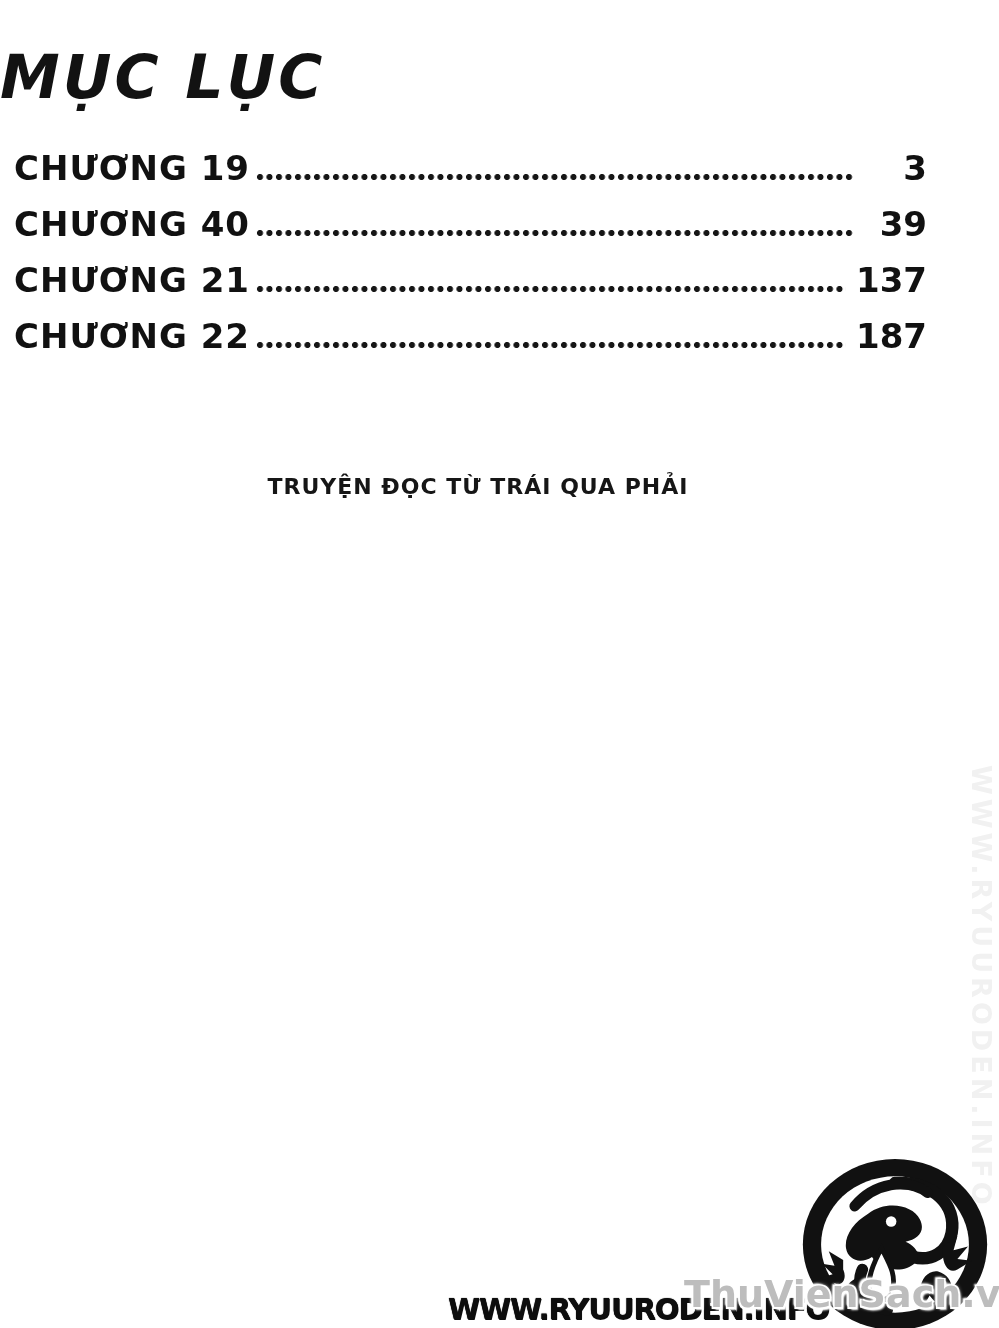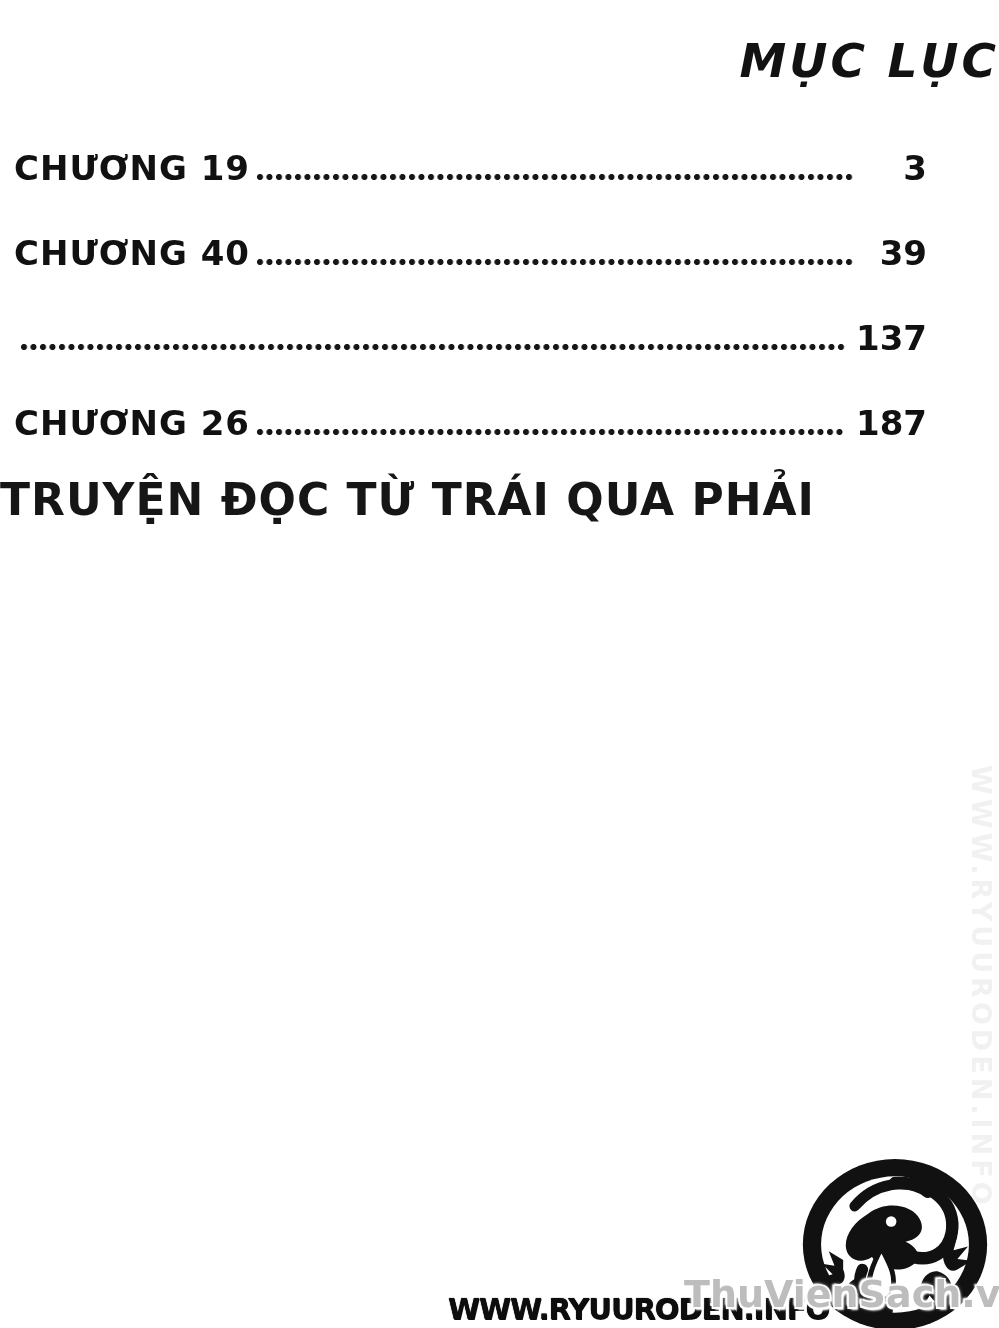--- a/index.html
+++ b/index.html
@@ -8,29 +8,29 @@
     width:999px;height:1328px;
     margin:0 auto;
     background:#ffffff;
     overflow:hidden;
     font-family:"DejaVu Sans","Liberation Sans",sans-serif;
     color:#111;
   }
   
   .title{
     position:absolute;top:2px;left:0;width:100%;
-    text-align:right;
-    font-size:47px;font-weight:bold;font-style:italic;
+    text-align:left;
+    font-size:60px;font-weight:bold;font-style:italic;
     letter-spacing:3px;
     color:#121212;
   }
   
   .toc{
     position:absolute;top:150px;left:14px;right:72px;
-    display:flex;flex-direction:column;gap:49px;
+    display:flex;flex-direction:column;gap:20px;
   }
   .toc-row{
     display:flex;align-items:flex-end;
     height:36px;
     font-weight:bold;
   }
   .chapter-label{
     font-size:34px;font-weight:bold;
     letter-spacing:1px;
     white-space:nowrap;
@@ -47,22 +47,22 @@
   }
   .page-number{
     font-size:34px;font-weight:bold;
     min-width:62px;text-align:right;
     line-height:36px;
     white-space:nowrap;
   }
   
   .note{
     position:absolute;top:474px;left:0;width:956px;
-    text-align:left;
-    font-size:44px;font-weight:bold;
+    text-align:center;
+    font-size:22px;font-weight:bold;
     letter-spacing:1px;
     color:#161616;
   }
   
   .side-watermark{
     position:absolute;top:765px;right:2px;
     writing-mode:vertical-rl;
     font-size:27px;font-weight:bold;
     letter-spacing:4px;
     color:#f1f1f1;
@@ -108,25 +108,26 @@
       <span class="chapter-label">CHƯƠNG 19</span>
       <span class="dot-leader"></span>
       <span class="page-number">3</span>
     </div>
     <div class="toc-row">
       <span class="chapter-label">CHƯƠNG 40</span>
       <span class="dot-leader"></span>
       <span class="page-number">39</span>
     </div>
     <div class="toc-row">
+      <span class="chapter-label">CHƯƠNG 21</span>
       <span class="dot-leader"></span>
       <span class="page-number">137</span>
     </div>
     <div class="toc-row">
-      <span class="chapter-label">CHƯƠNG 26</span>
+      <span class="chapter-label">CHƯƠNG 22</span>
       <span class="dot-leader"></span>
       <span class="page-number">187</span>
     </div>
   </div>
 
   <div class="note">TRUYỆN ĐỌC TỪ TRÁI QUA PHẢI</div>
 
   <div class="side-watermark">WWW.RYUURODEN.INFO</div>
 
   <div class="site-url">WWW.RYUURODEN.INFO</div>

